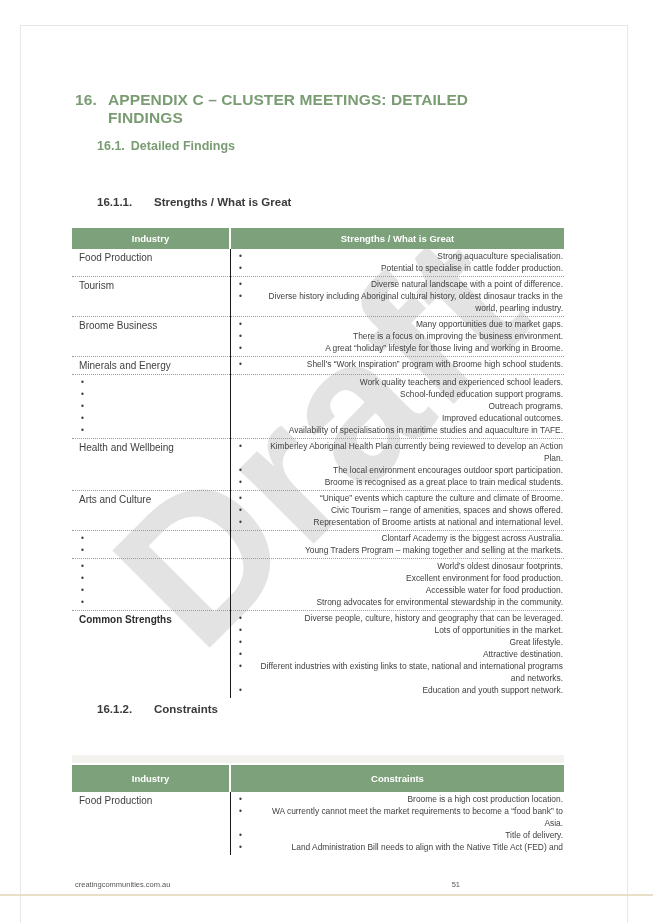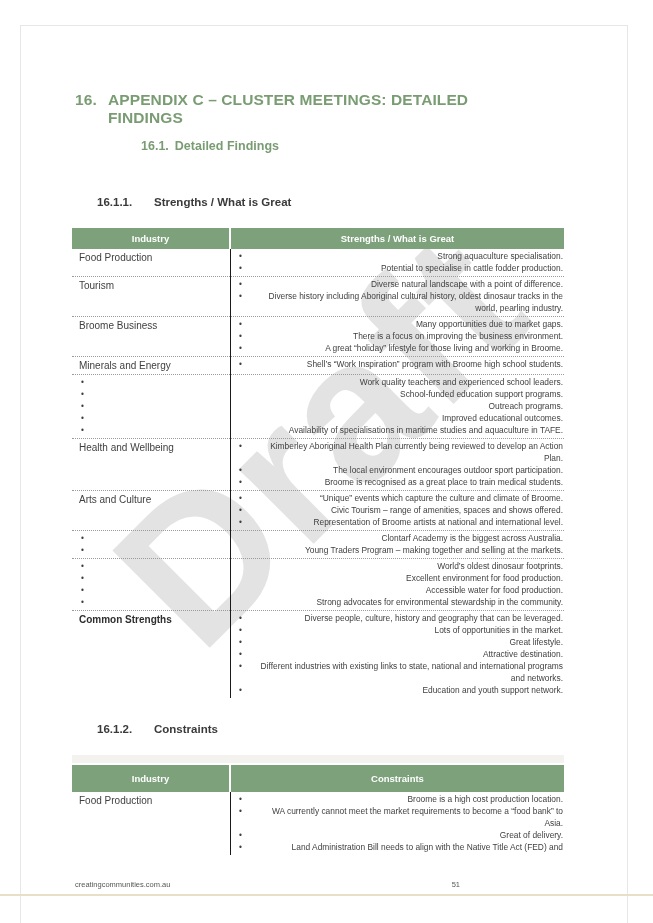--- a/index.html
+++ b/index.html
@@ -23,25 +23,25 @@
   .watermark{
     position:absolute;left:40px;top:320px;width:560px;height:240px;
     display:flex;align-items:center;justify-content:center;
     transform:rotate(-45deg);
     font-size:200px;font-weight:bold;letter-spacing:2px;
     color:var(--watermark-gray);opacity:.42;z-index:1;user-select:none;white-space:nowrap;
   }
   .content{position:absolute;left:0;top:0;width:536px;height:923px;z-index:2;}
   .h1{position:absolute;top:91px;left:75px;display:flex;font-weight:bold;font-size:15.5px;color:var(--heading-green);letter-spacing:.1px;}
   .h1 .num{width:33px;flex:none;}
-  .h2{position:absolute;top:139px;left:97px;display:flex;font-weight:bold;font-size:12.5px;color:var(--heading-green);margin-left:44px;}
+  .h2{position:absolute;top:139px;left:97px;display:flex;font-weight:bold;font-size:12.5px;color:var(--heading-green);}
   .h2 .num{margin-right:6px;}
   .h3{position:absolute;left:97px;display:flex;font-weight:bold;font-size:11.5px;color:#3a3a3a;}
   #h3a{top:196px;}
-  #h3b{top:723px;align-items:center;}
+  #h3b{top:703px;align-items:center;}
   .h3 .num{width:57px;flex:none;}
 
   .tbl{position:absolute;left:72px;width:492px;}
   #tbl1{top:228px;}
   #tbl2{top:755px;}
   .prehead{height:8px;background:#f3f2ee;margin-bottom:2px;}
   .thead{display:flex;gap:2px;align-items:flex-end;}
   .thead .hc{
     background:var(--table-header-bg);color:var(--table-header-text);
     font-weight:bold;font-size:9.5px;
@@ -292,21 +292,21 @@
             <div class="item">
               <span class="marker">•</span>
               <span class="itext">Broome is a high cost production location.</span>
             </div>
             <div class="item">
               <span class="marker">•</span>
               <span class="itext">WA currently cannot meet the market requirements to become a “food bank” to Asia.</span>
             </div>
             <div class="item">
               <span class="marker">•</span>
-              <span class="itext">Great of delivery.</span>
+              <span class="itext">Title of delivery.</span>
             </div>
             <div class="item">
               <span class="marker">•</span>
               <span class="itext">Land Administration Bill needs to align with the Native Title Act (FED) and</span>
             </div>
           </div>
         </div>
       </div>
   </div>
 

